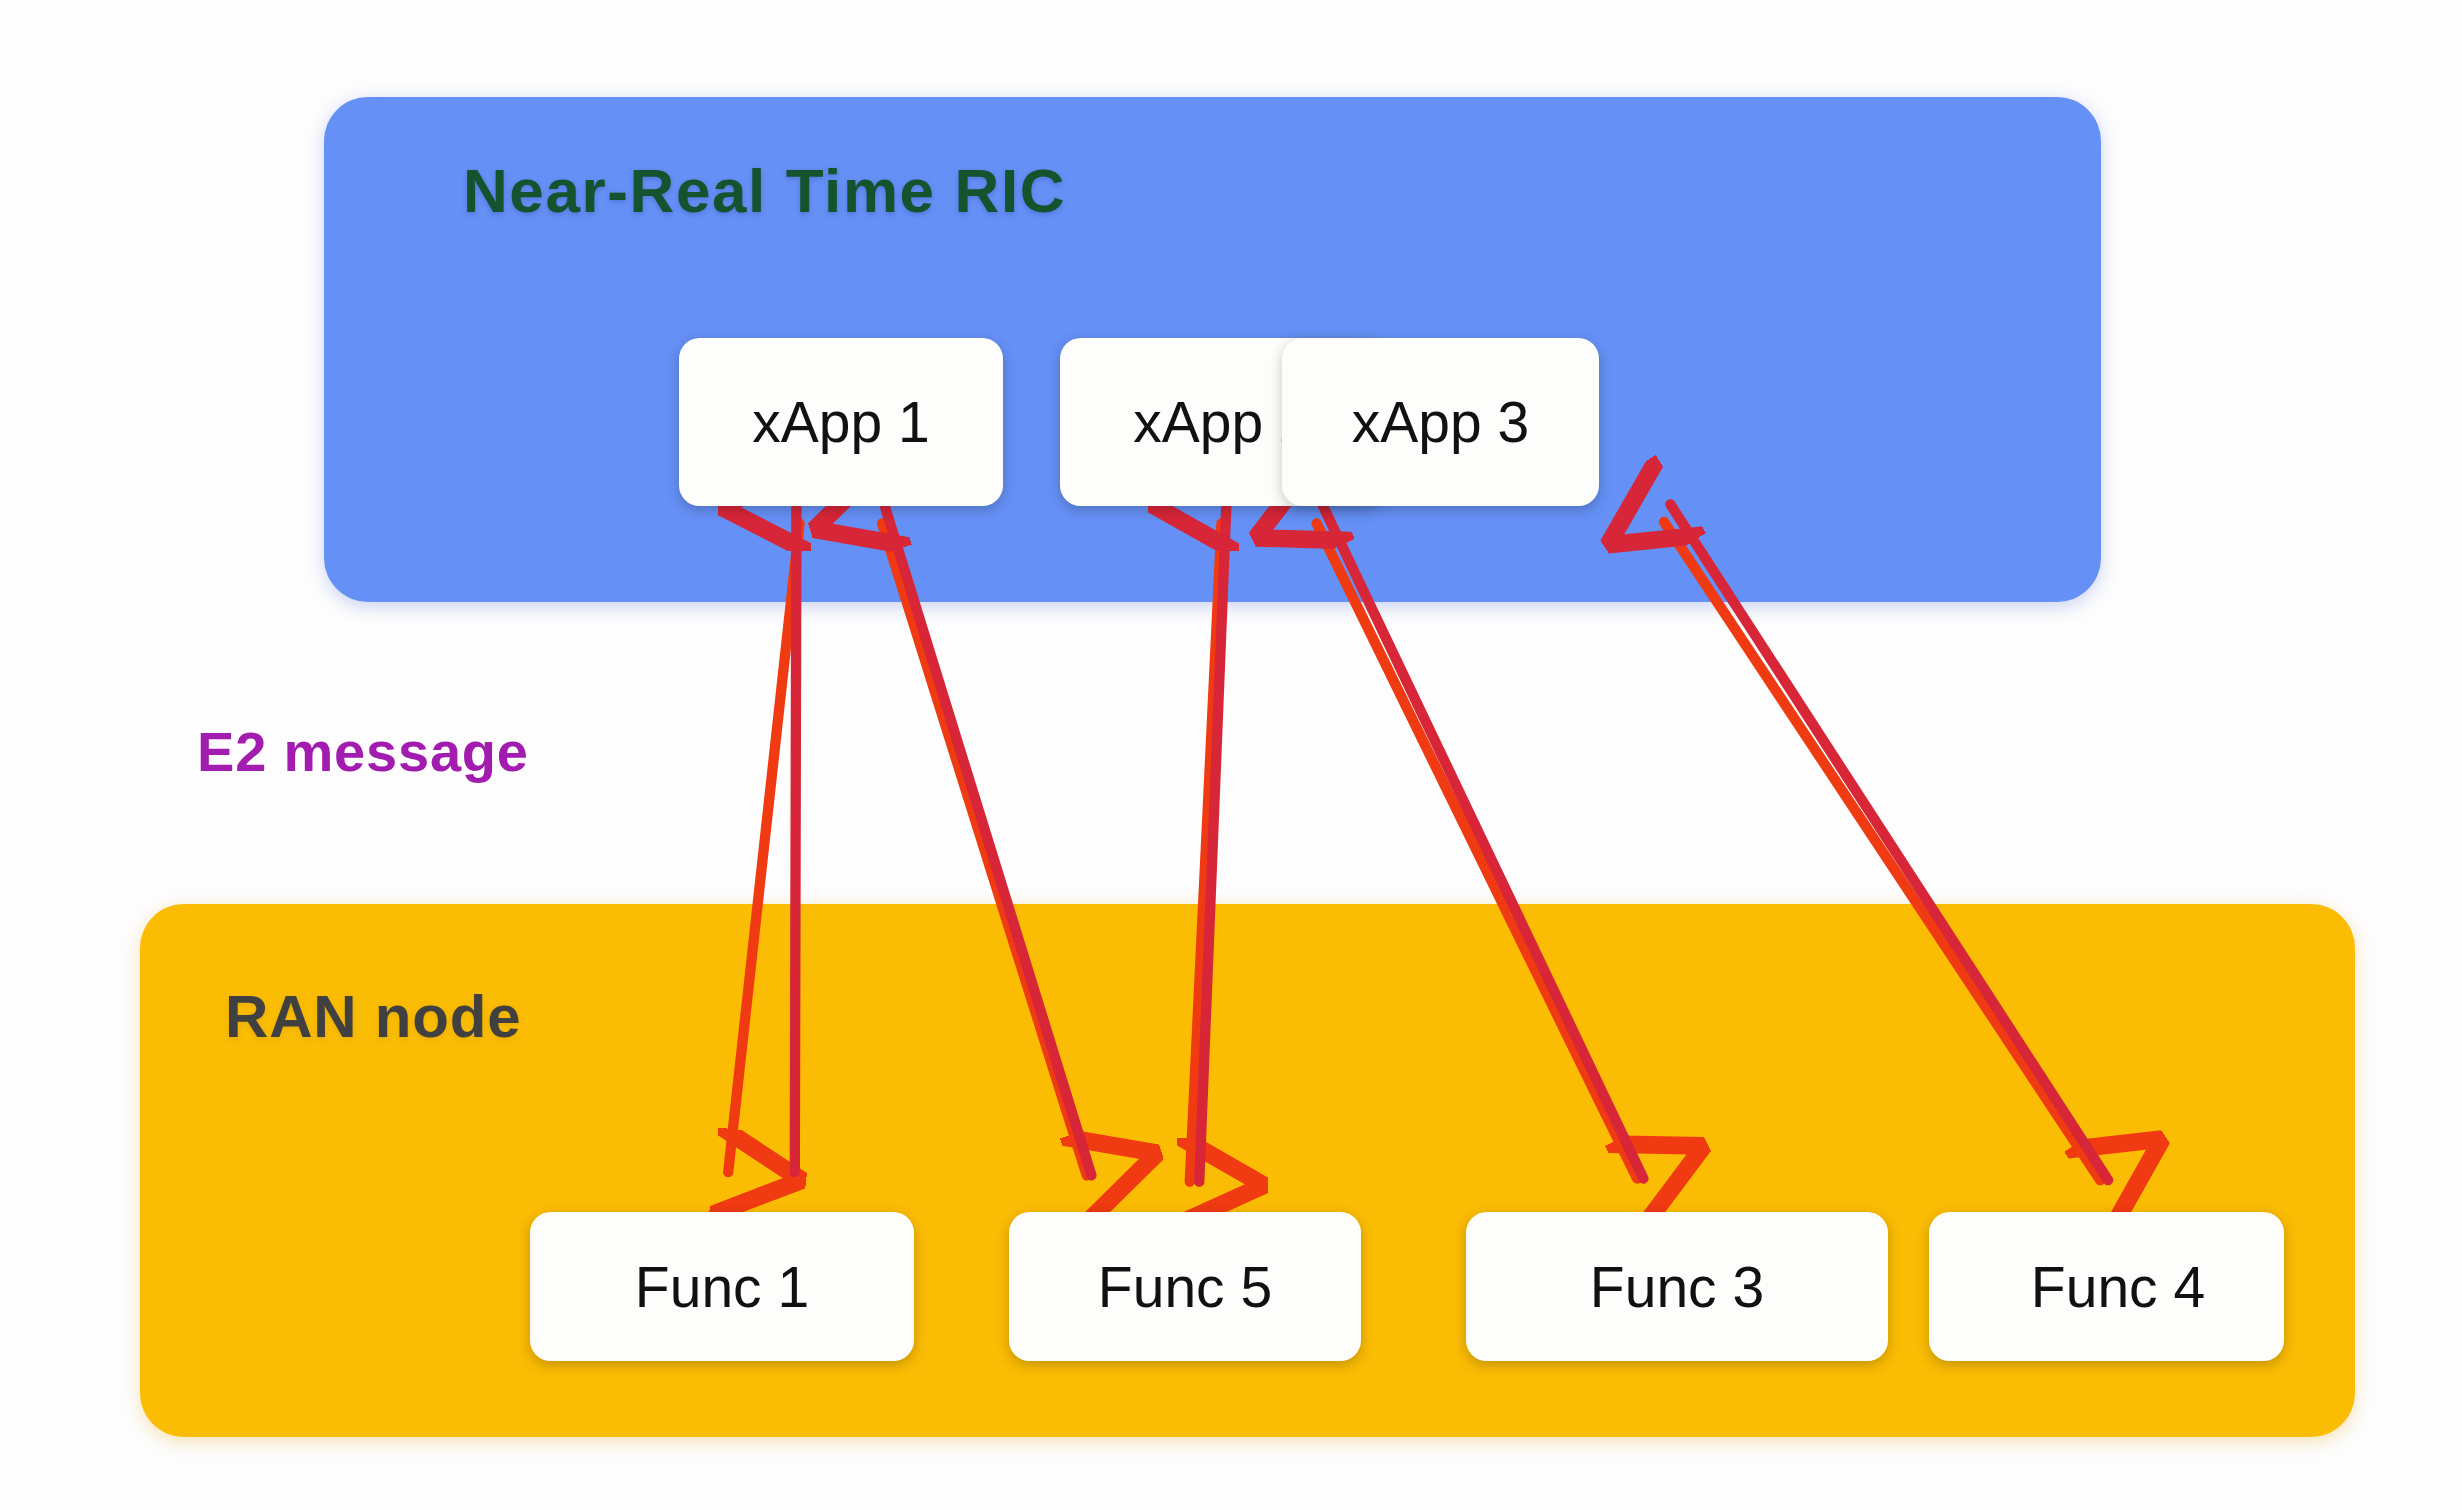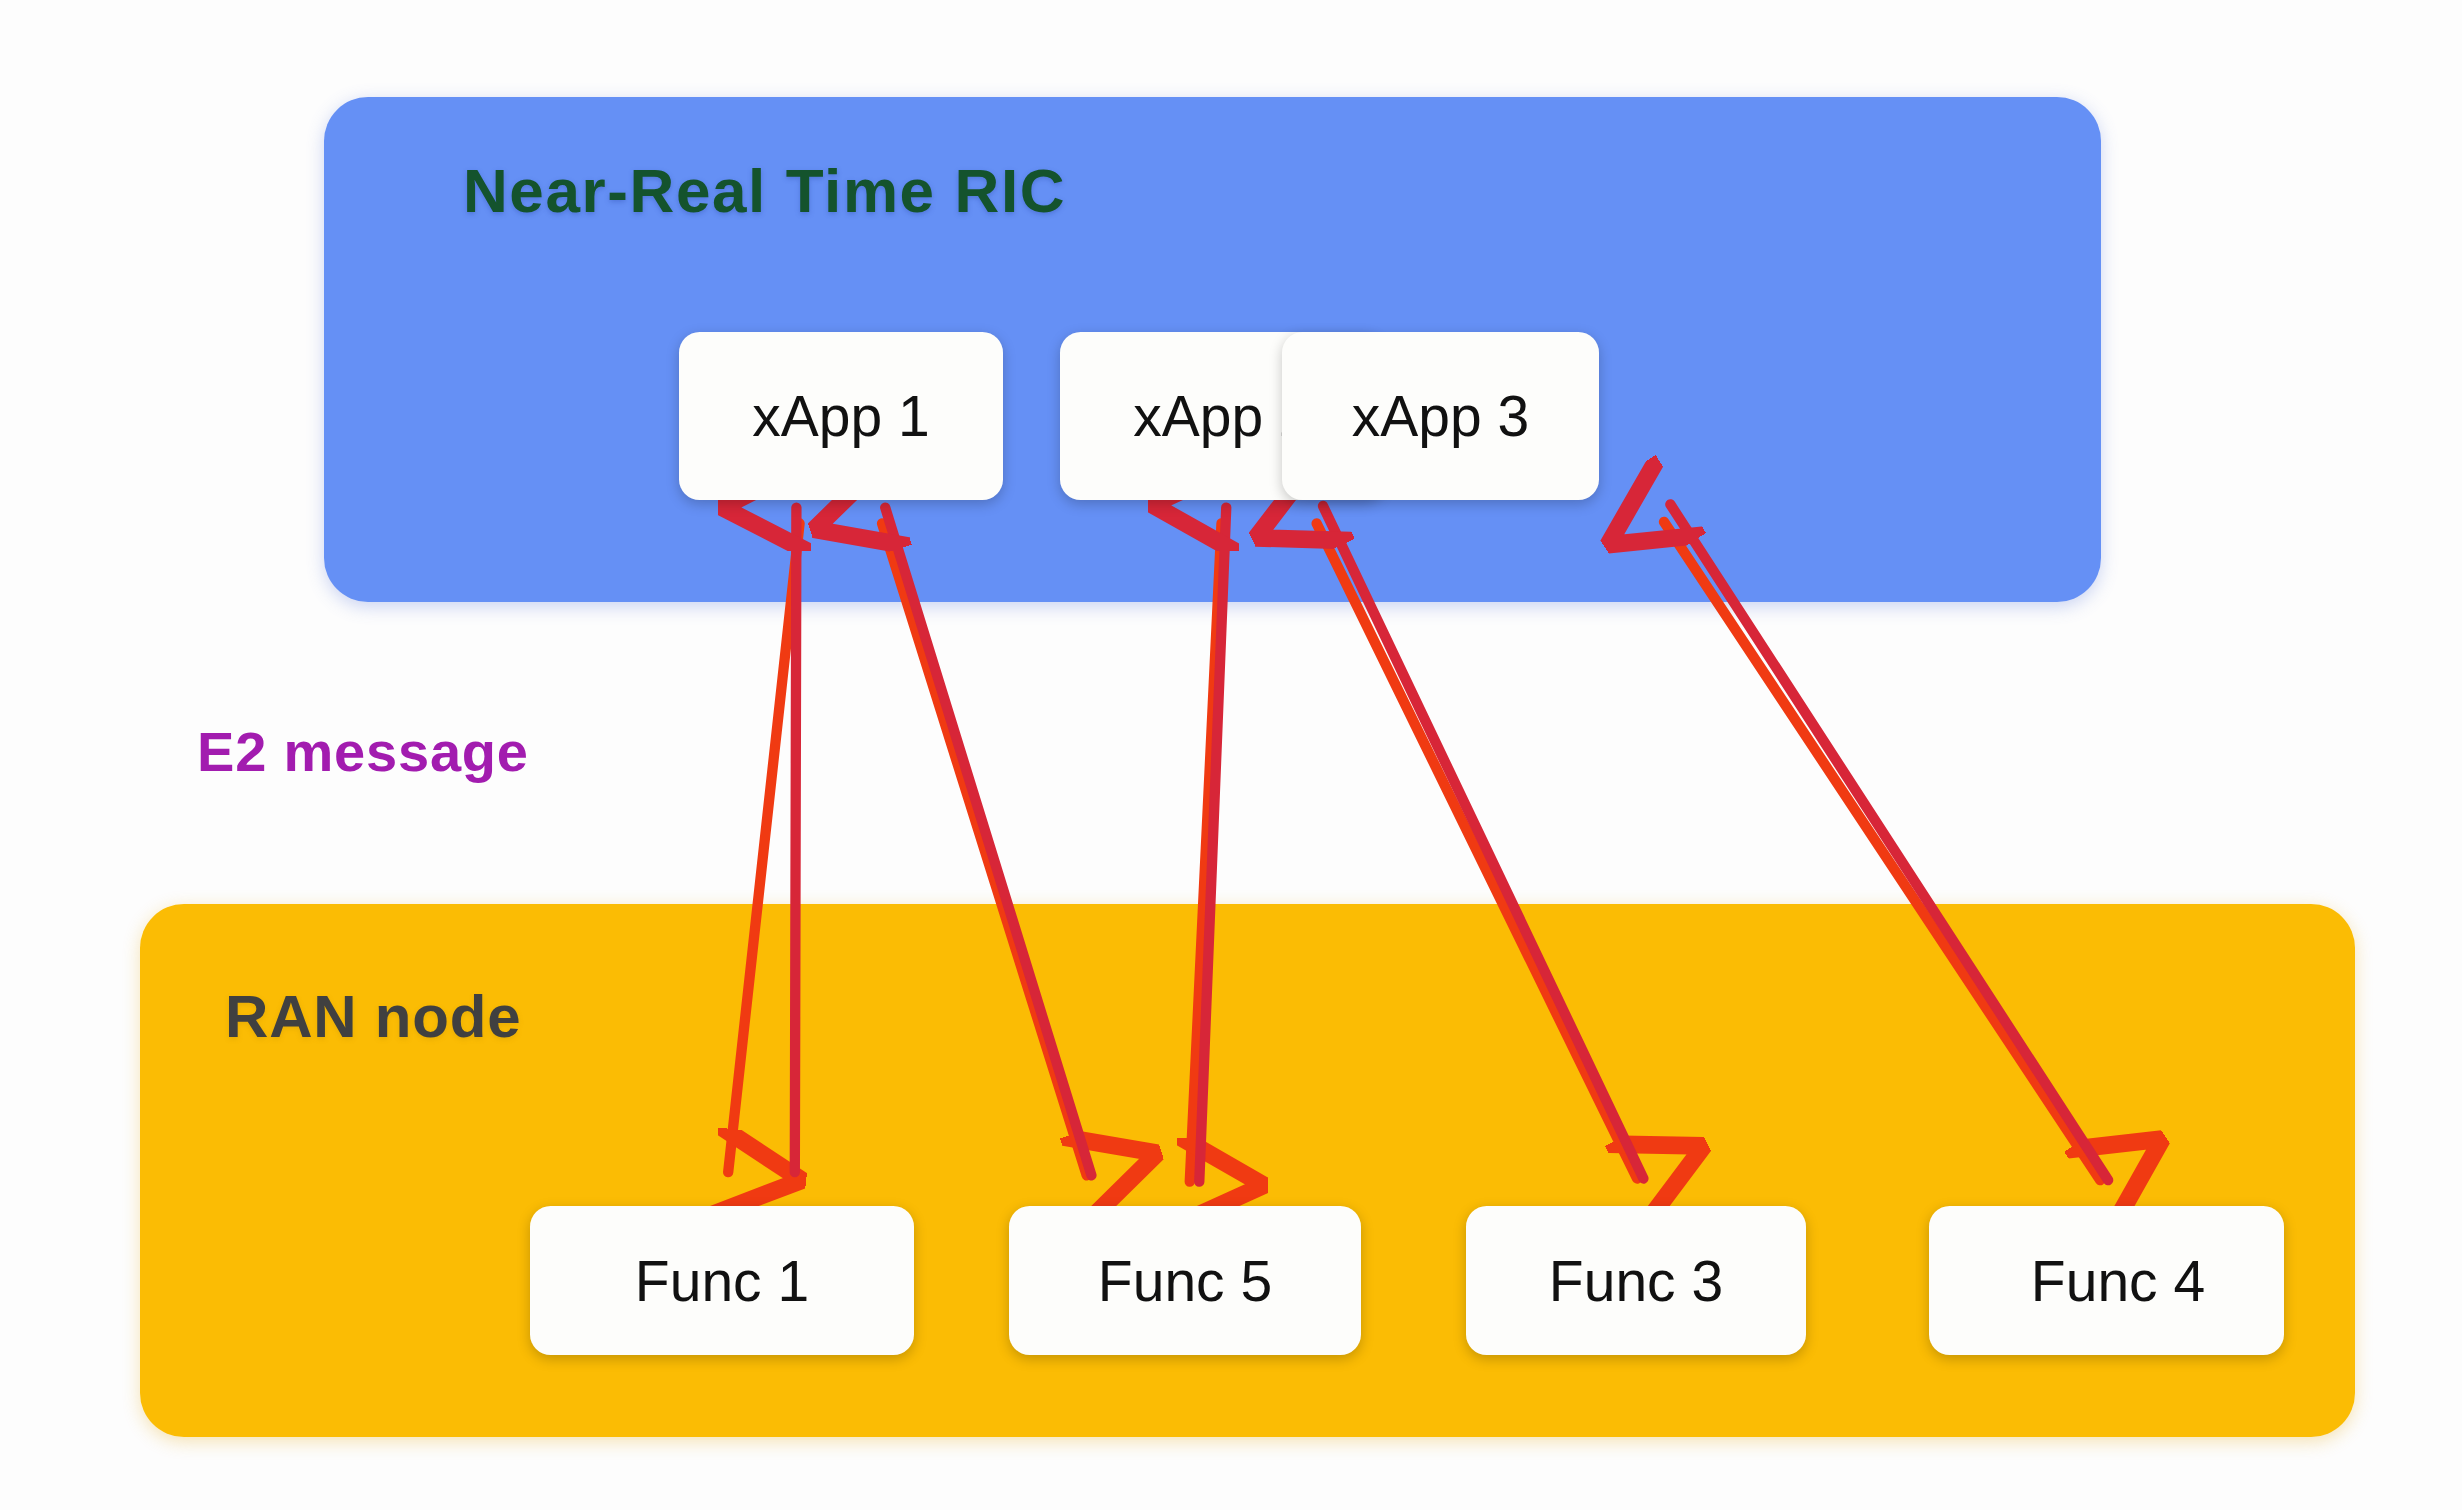--- a/index.html
+++ b/index.html
@@ -71,20 +71,21 @@
     box-sizing: border-box;
     background: #fdfdfb;
     border-radius: 20.6px;
     display: flex;
     align-items: center;
     justify-content: center;
     color: #111111;
     white-space: nowrap;
     box-shadow: 0 4px 12.7px rgba(0,0,0,0.22);
     user-select: none;
+    margin-top: 6px;
   }
   .xapp {
     height: 168px;
     top: 332px;
     font-size: 57px;
     font-weight: 400;
   }
   .func {
     height: 149px;
     top: 1206px;
@@ -94,21 +95,21 @@
 
   
   #xapp-1 { left: 679px;  width: 324px; }
   #xapp-2 { left: 1060px; width: 324px; }
   #xapp-3 { left: 1279px; width: 0; }   
   #xapp-3 { left: 1282px; width: 317px; }
 
   
   #func-1 { left: 530px;  width: 384px; }
   #func-2 { left: 1009px; width: 352px; }
-  #func-3 { left: 1466px; width: 340px; }
+  #func-3 { left: 1466px; width: 422px; }
   #func-4 { left: 1929px; width: 355px; padding-left: 23px; }
 
   
   #arrow-layer {
     position: absolute;
     left: 0;
     top: 0;
     width: 2462px;
     height: 1510px;
     pointer-events: none;

